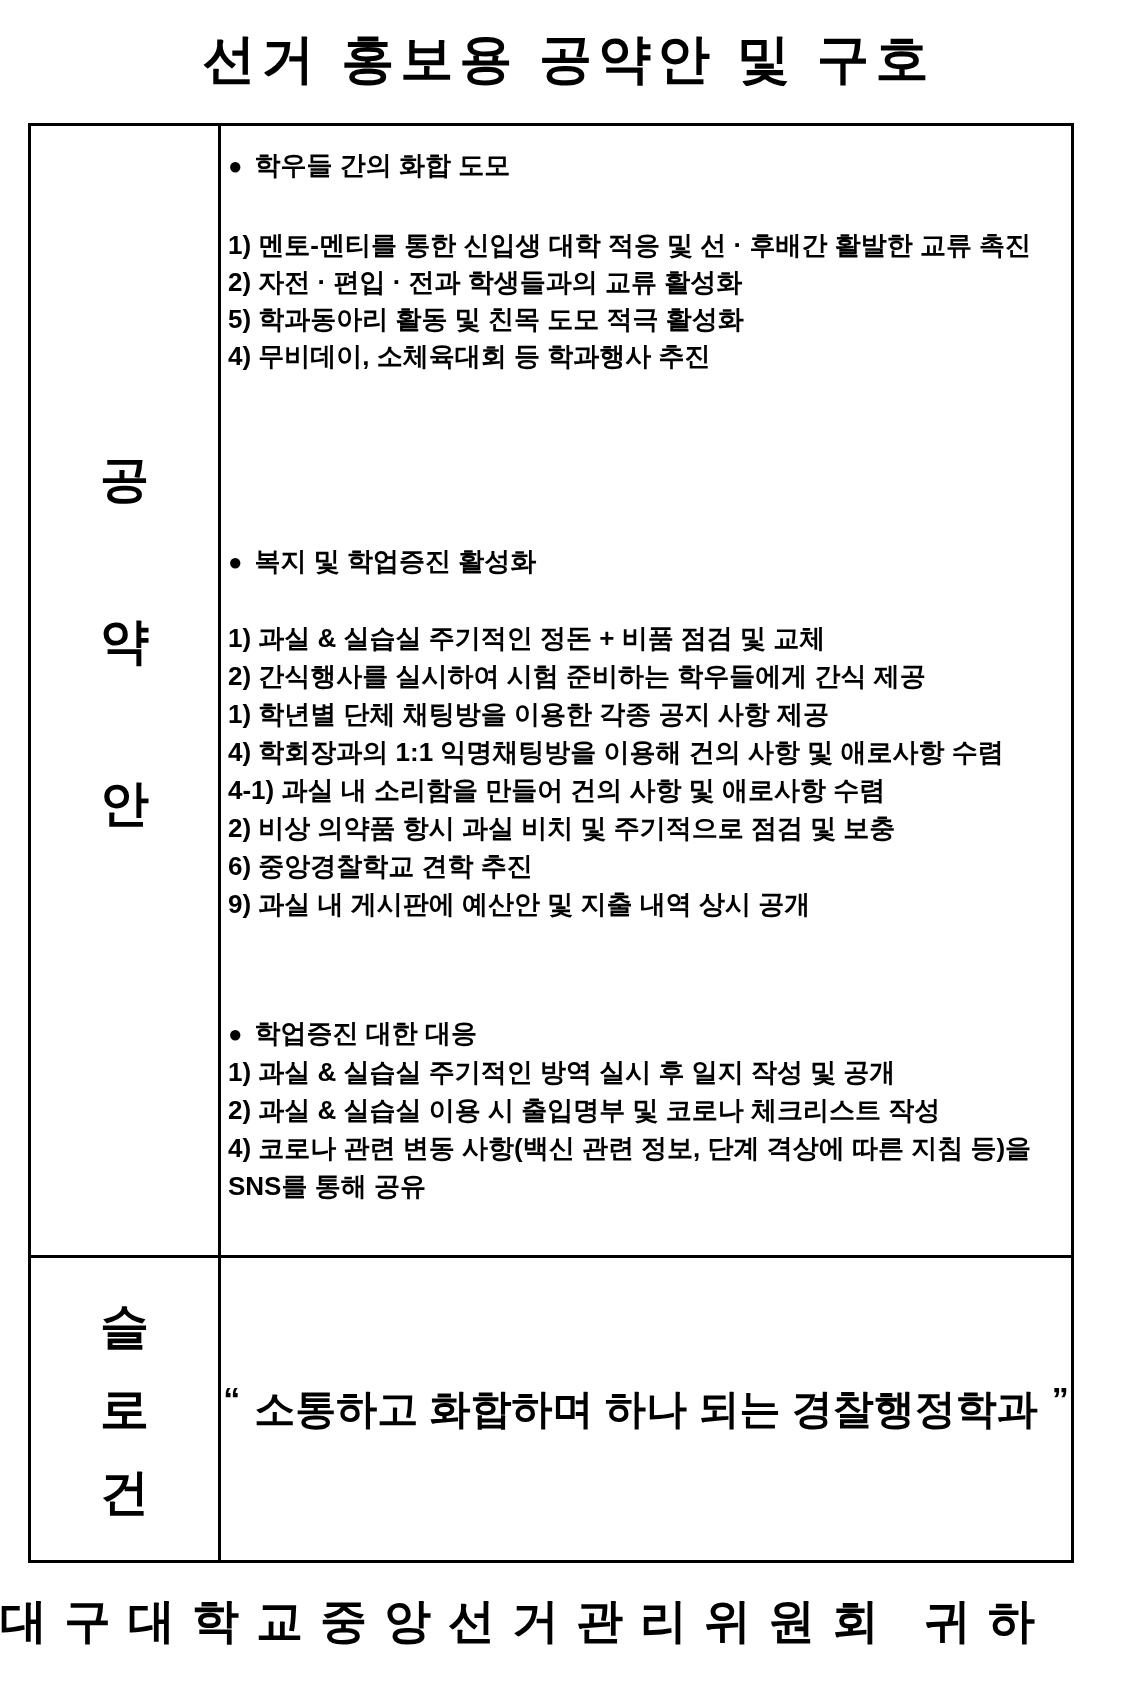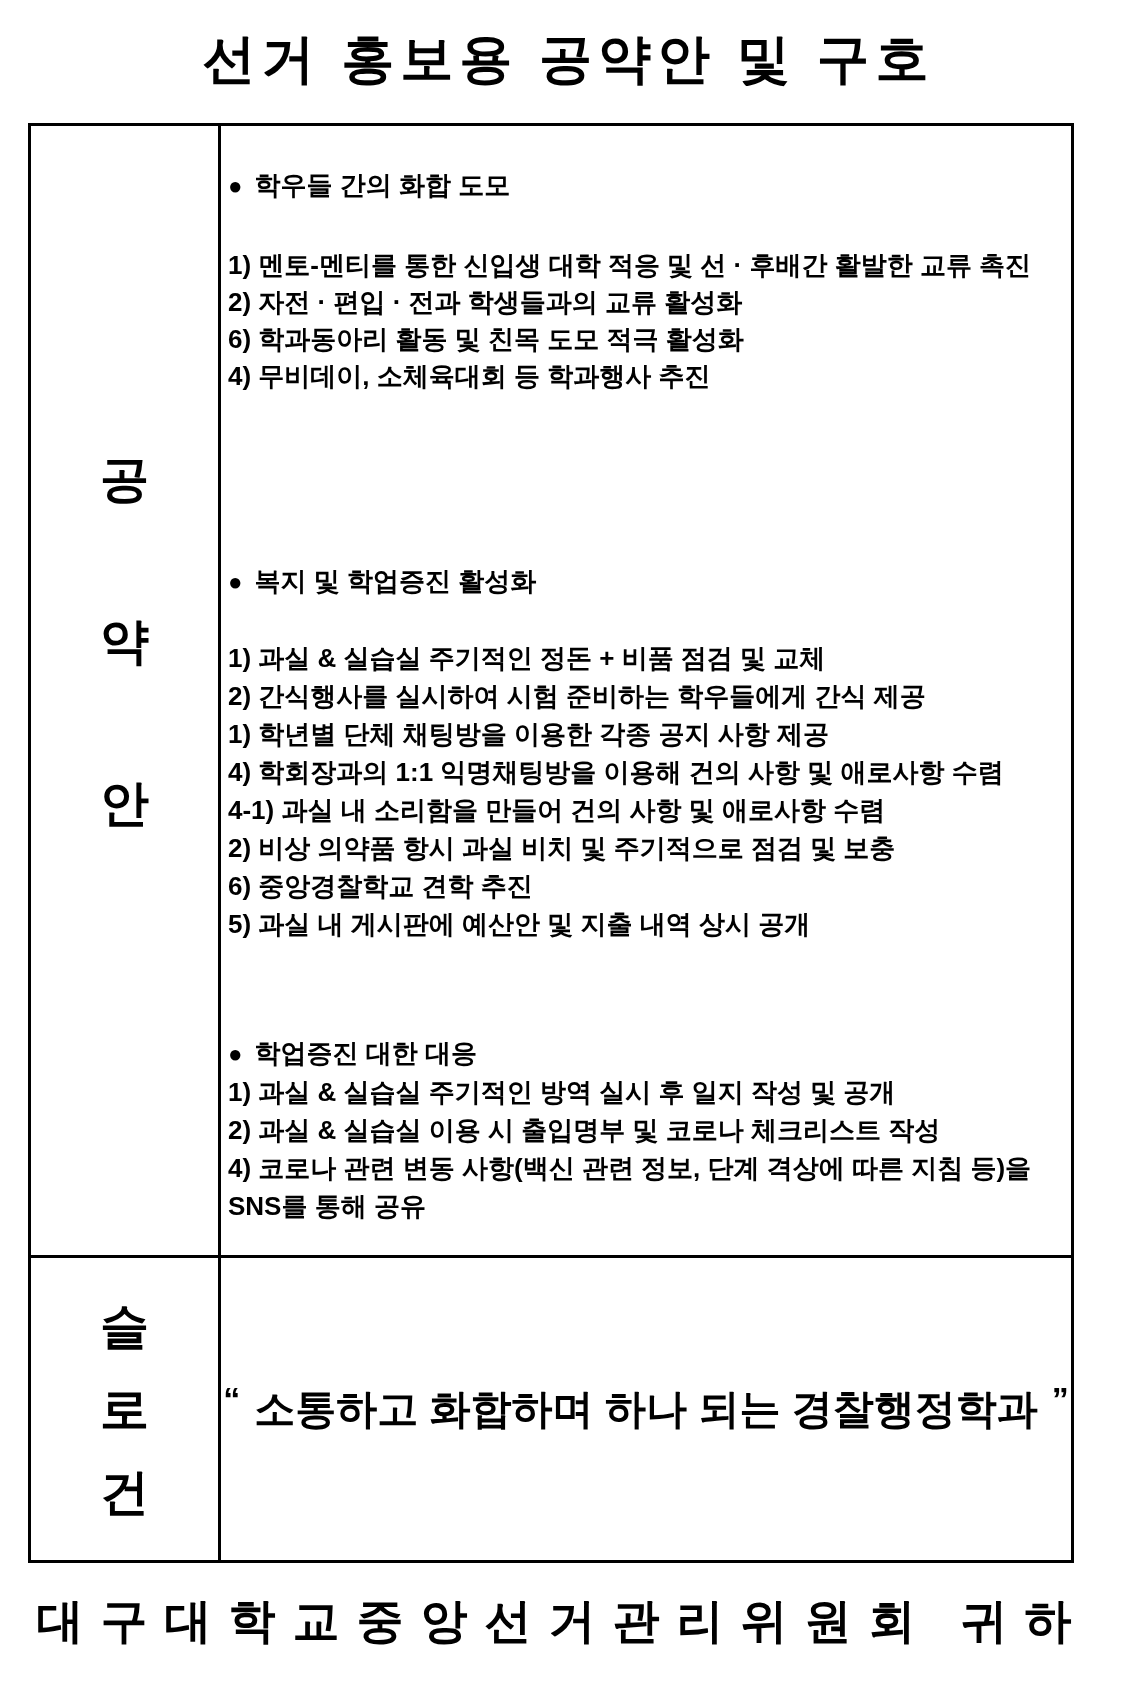--- a/index.html
+++ b/index.html
@@ -34,39 +34,37 @@
   }
   .label-cell.pledges { justify-content: center; gap: 110px; padding-bottom: 100px; }
   .label-cell.slogan  { justify-content: center; gap: 31px; }
   .content-cell {
     flex: 1; min-width: 0;
   }
   .content-cell.pledges {
     padding: 21px 10px 0 7px;
     font-size: 26px; font-weight: 600; line-height: 37px;
     word-break: keep-all;
-    margin-top: 20px;
   }
   .heading-line { white-space: nowrap; }
   .bullet { font-size: 24px; margin-right: 12px; }
   .sec2 .item, .sec3 .item, .sec2 .heading-line, .sec3 .heading-line { line-height: 38px; }
   .gap-after-h1 { height: 43px; }
   .gap-1-2     { height: 167px; }
   .gap-after-h2{ height: 38px; }
   .gap-2-3     { height: 91px; }
   .content-cell.slogan {
     display: flex; align-items: center; justify-content: center;
     font-size: 41px; font-weight: bold; white-space: nowrap;
   }
   .quote { font-size: 34px; position: relative; top: -10px; }
   .quote.open  { margin-right: 14px; }
   .quote.close { margin-left: 14px; }
   .footer-line {
     position: absolute; top: 1590px; left: 0; right: 0;
-    text-align: center;
     font-size: 47px; font-weight: bold; letter-spacing: 17px;
     white-space: nowrap;
   }
   .footer-suffix { margin-left: 28px; }
 </style>
 </head>
 <body>
 
 <div class="page-title">선거 홍보용 공약안 및 구호</div>
 
@@ -80,39 +78,39 @@
     </div>
     <div class="content-cell pledges">
 
       <div class="section sec1">
         <div class="heading-line">
           <span class="bullet">●</span><span>학우들 간의 화합 도모</span>
         </div>
         <div class="gap-after-h1"></div>
         <div class="item">1) 멘토-멘티를 통한 신입생 대학 적응 및 선 · 후배간 활발한 교류 촉진</div>
         <div class="item">2) 자전 · 편입 · 전과 학생들과의 교류 활성화</div>
-        <div class="item">6) 학과동아리 활동 및 친목 도모 적극 활성화</div>
+        <div class="item">5) 학과동아리 활동 및 친목 도모 적극 활성화</div>
         <div class="item">4) 무비데이, 소체육대회 등 학과행사 추진</div>
       </div>
 
       <div class="gap-1-2"></div>
 
       <div class="section sec2">
         <div class="heading-line">
           <span class="bullet">●</span><span>복지 및 학업증진 활성화</span>
         </div>
         <div class="gap-after-h2"></div>
         <div class="item">1) 과실 &amp; 실습실 주기적인 정돈 + 비품 점검 및 교체</div>
         <div class="item">2) 간식행사를 실시하여 시험 준비하는 학우들에게 간식 제공</div>
         <div class="item">1) 학년별 단체 채팅방을 이용한 각종 공지 사항 제공</div>
         <div class="item">4) 학회장과의 1:1 익명채팅방을 이용해 건의 사항 및 애로사항 수렴</div>
         <div class="item">4-1) 과실 내 소리함을 만들어 건의 사항 및 애로사항 수렴</div>
         <div class="item">2) 비상 의약품 항시 과실 비치 및 주기적으로 점검 및 보충</div>
         <div class="item">6) 중앙경찰학교 견학 추진</div>
-        <div class="item">5) 과실 내 게시판에 예산안 및 지출 내역 상시 공개</div>
+        <div class="item">9) 과실 내 게시판에 예산안 및 지출 내역 상시 공개</div>
       </div>
 
       <div class="gap-2-3"></div>
 
       <div class="section sec3">
         <div class="heading-line">
           <span class="bullet">●</span><span>학업증진 대한 대응</span>
         </div>
         <div class="item">1) 과실 &amp; 실습실 주기적인 방역 실시 후 일지 작성 및 공개</div>
         <div class="item">2) 과실 &amp; 실습실 이용 시 출입명부 및 코로나 체크리스트 작성</div>

